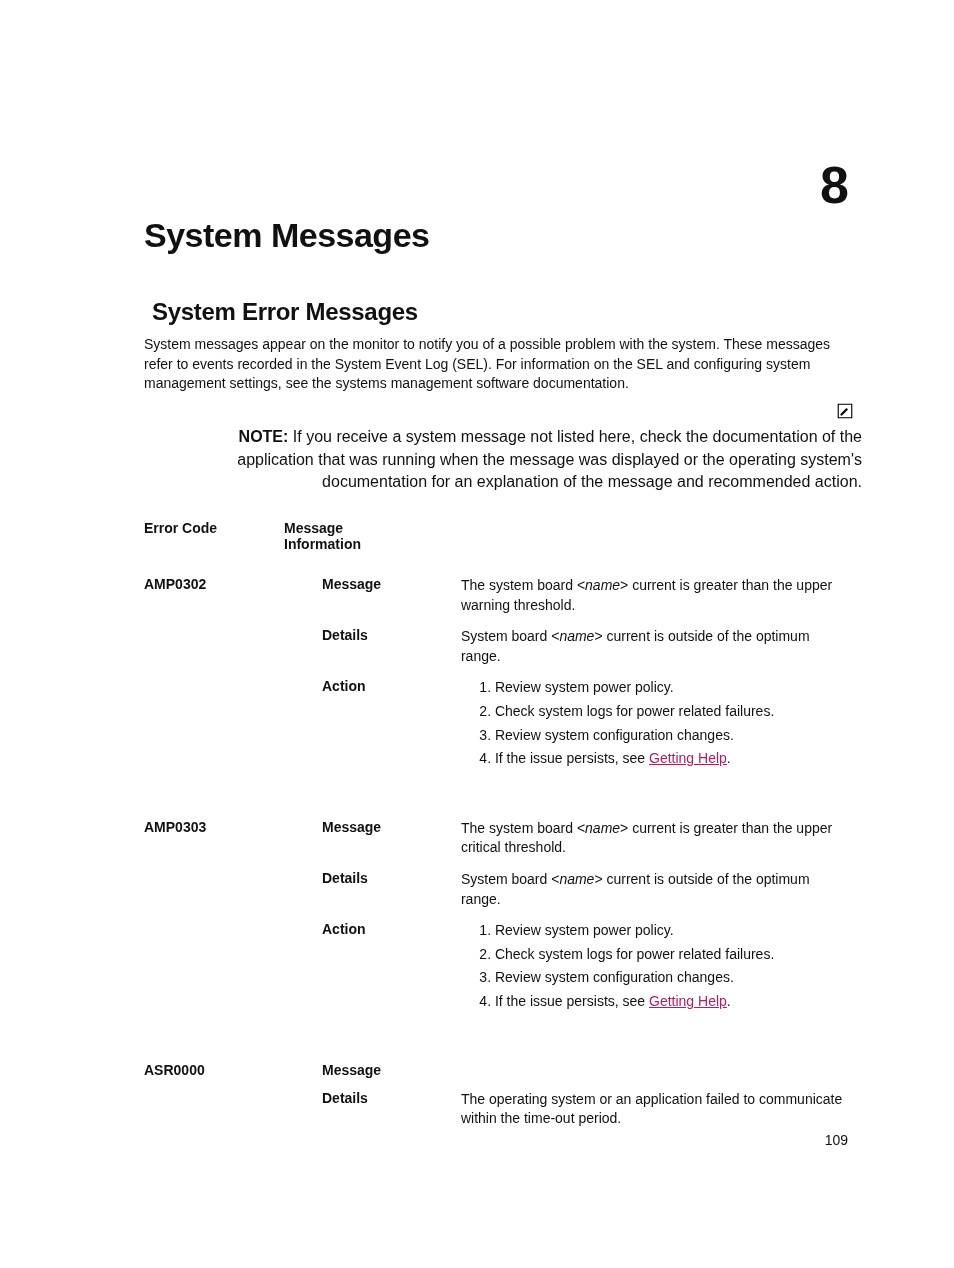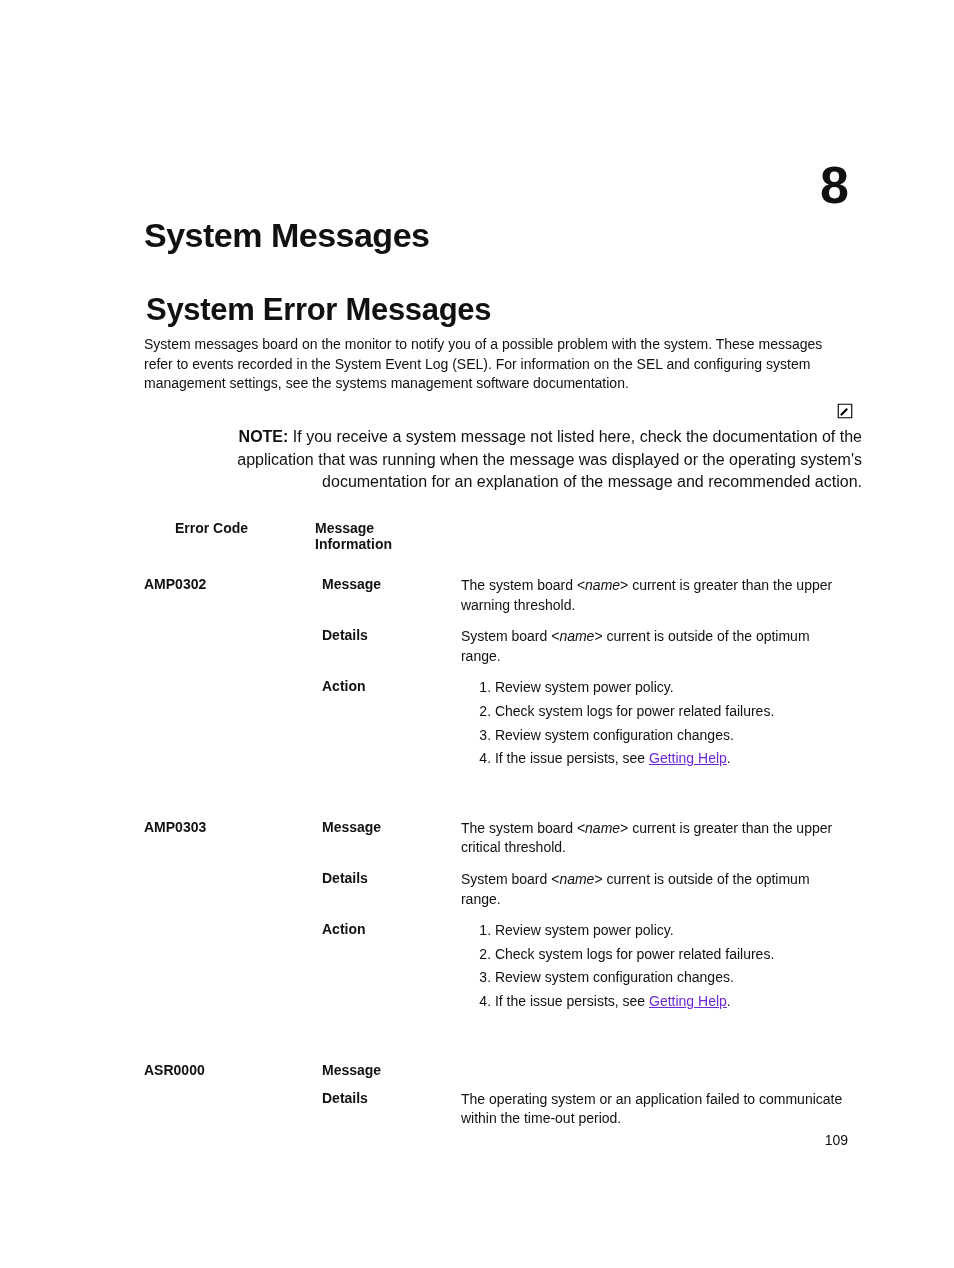--- a/index.html
+++ b/index.html
@@ -34,22 +34,22 @@
     margin: 0;
     font-size: 34px;
     font-weight: 700;
     font-stretch: condensed;
     letter-spacing: -0.5px;
   }
   h2.subtitle {
     position: absolute;
     top: 290px;
     left: 144px;
-    margin: 2px;
-    font-size: 31px;
+    margin: 8px;
+    font-size: 24px;
     font-weight: 700;
     font-stretch: condensed;
     letter-spacing: -0.3px;
   }
   .intro {
     position: absolute;
     top: 335px;
     left: 144px;
     right: 106px;
     font-size: 14px;
@@ -83,21 +83,21 @@
   .note2 { top: 470px; }
 
   .table-area {
     position: absolute;
     top: 520px;
     left: 144px;
     right: 106px;
     font-size: 14px;
     font-stretch: condensed;
   }
-  .col-code  { width: 140px; margin-left: 31px; }
+  .col-code  { width: 140px; }
   .col-label { width: 140px; }
 
   .thead {
     font-weight: 700;
     display: flex;
     padding-bottom: 14px;
   }
   .row {
     display: flex;
     align-items: flex-start;
@@ -125,21 +125,21 @@
     line-height: 1.4;
   }
   ol.actions {
     margin: 0;
     padding-left: 34px;
   }
   ol.actions li {
     padding-bottom: 4px;
   }
   a.link {
-    color: #6d28d9;
+    color: #be185d;
     text-decoration: underline;
   }
   .italic { font-style: italic; }
   .page-number {
     position: absolute;
     bottom: 120px;
     right: 106px;
     font-size: 14px;
     font-stretch: condensed;
   }
@@ -150,21 +150,21 @@
 <body>
 
 <div class="page">
 
   <div class="chapter-number">8</div>
 
   <h1 class="title">System Messages</h1>
 
   <h2 class="subtitle">System Error Messages</h2>
 
-  <div class="intro">System messages board on the monitor to notify you of a possible problem with the system. These messages refer to events recorded in the System Event Log (SEL). For information on the SEL and configuring system management settings, see the systems management software documentation.</div>
+  <div class="intro">System messages appear on the monitor to notify you of a possible problem with the system. These messages refer to events recorded in the System Event Log (SEL). For information on the SEL and configuring system management settings, see the systems management software documentation.</div>
 
   <div class="note-block note1">
     <span class="note-icon">
       <svg class="pencil" viewBox="0 0 24 24">
           <path d="M3 3h18v18H3z" fill="none" stroke="#000" stroke-width="1.5"></path>
           <path d="M6 16l8-8 2 2-8 8H6v-2z" fill="#000"></path>
           <path d="M5 5l14 14" stroke="#000" stroke-width="0"></path>
         </svg>
     </span>
     <span class="note-text">

